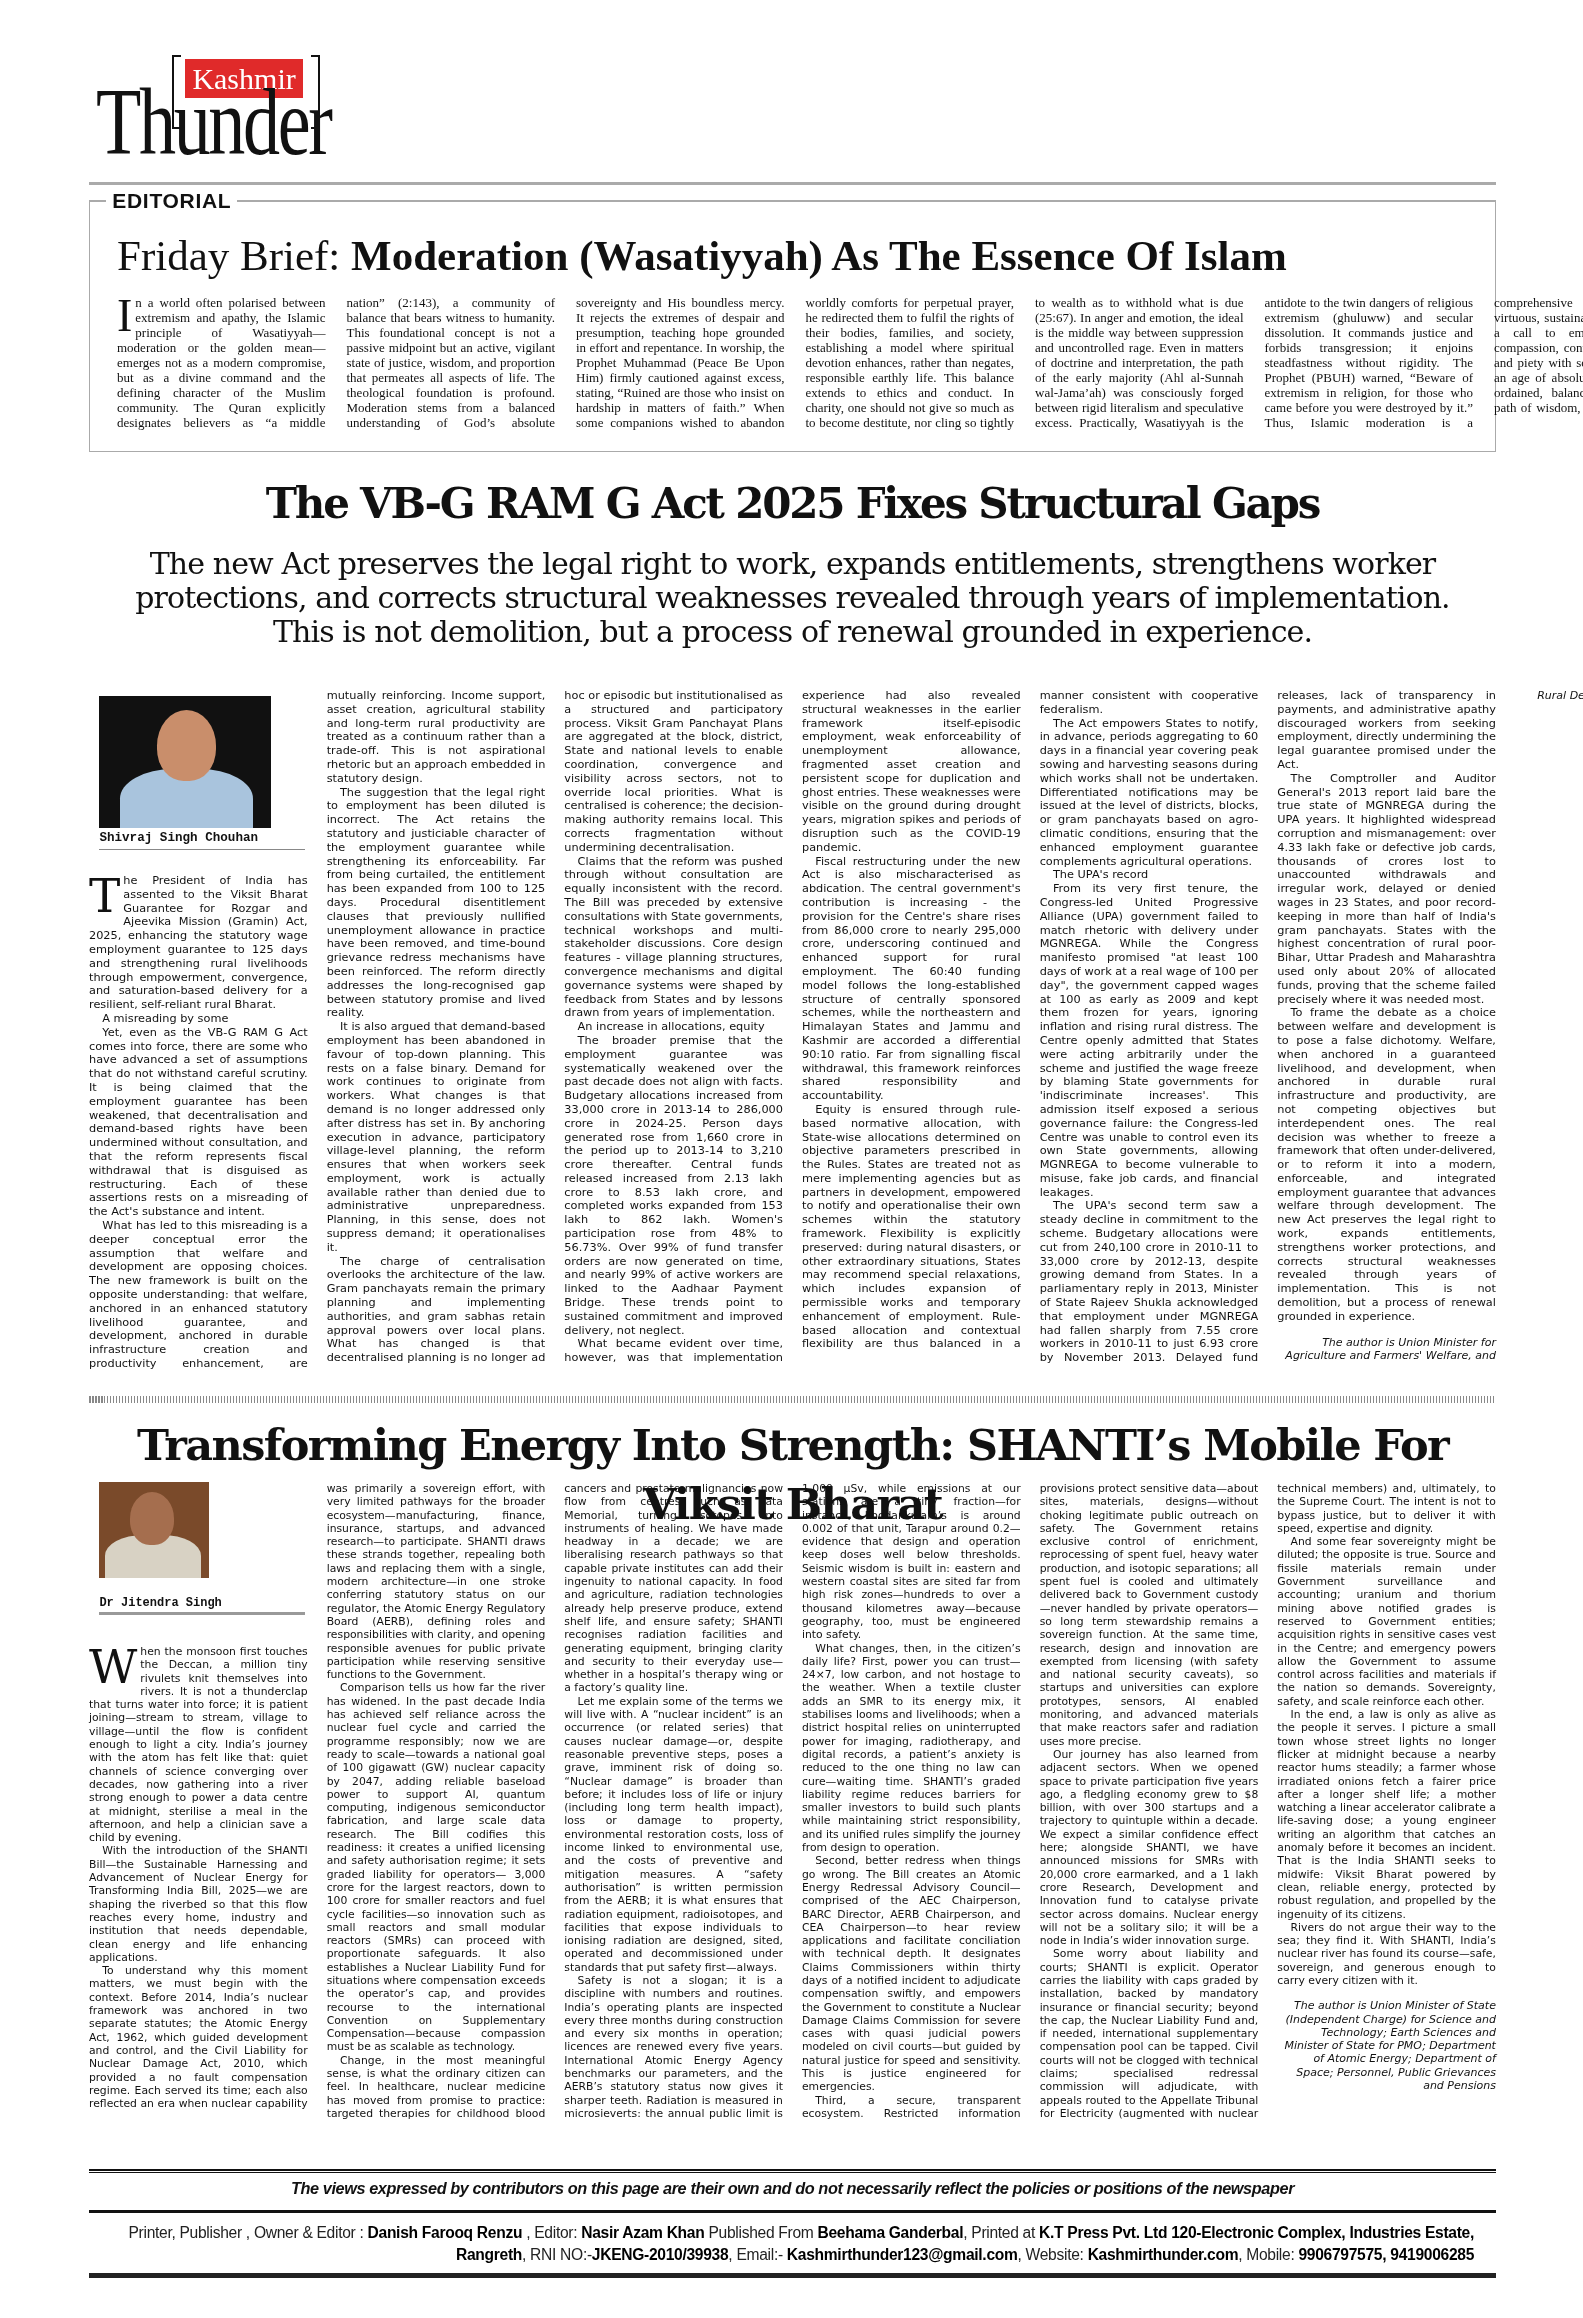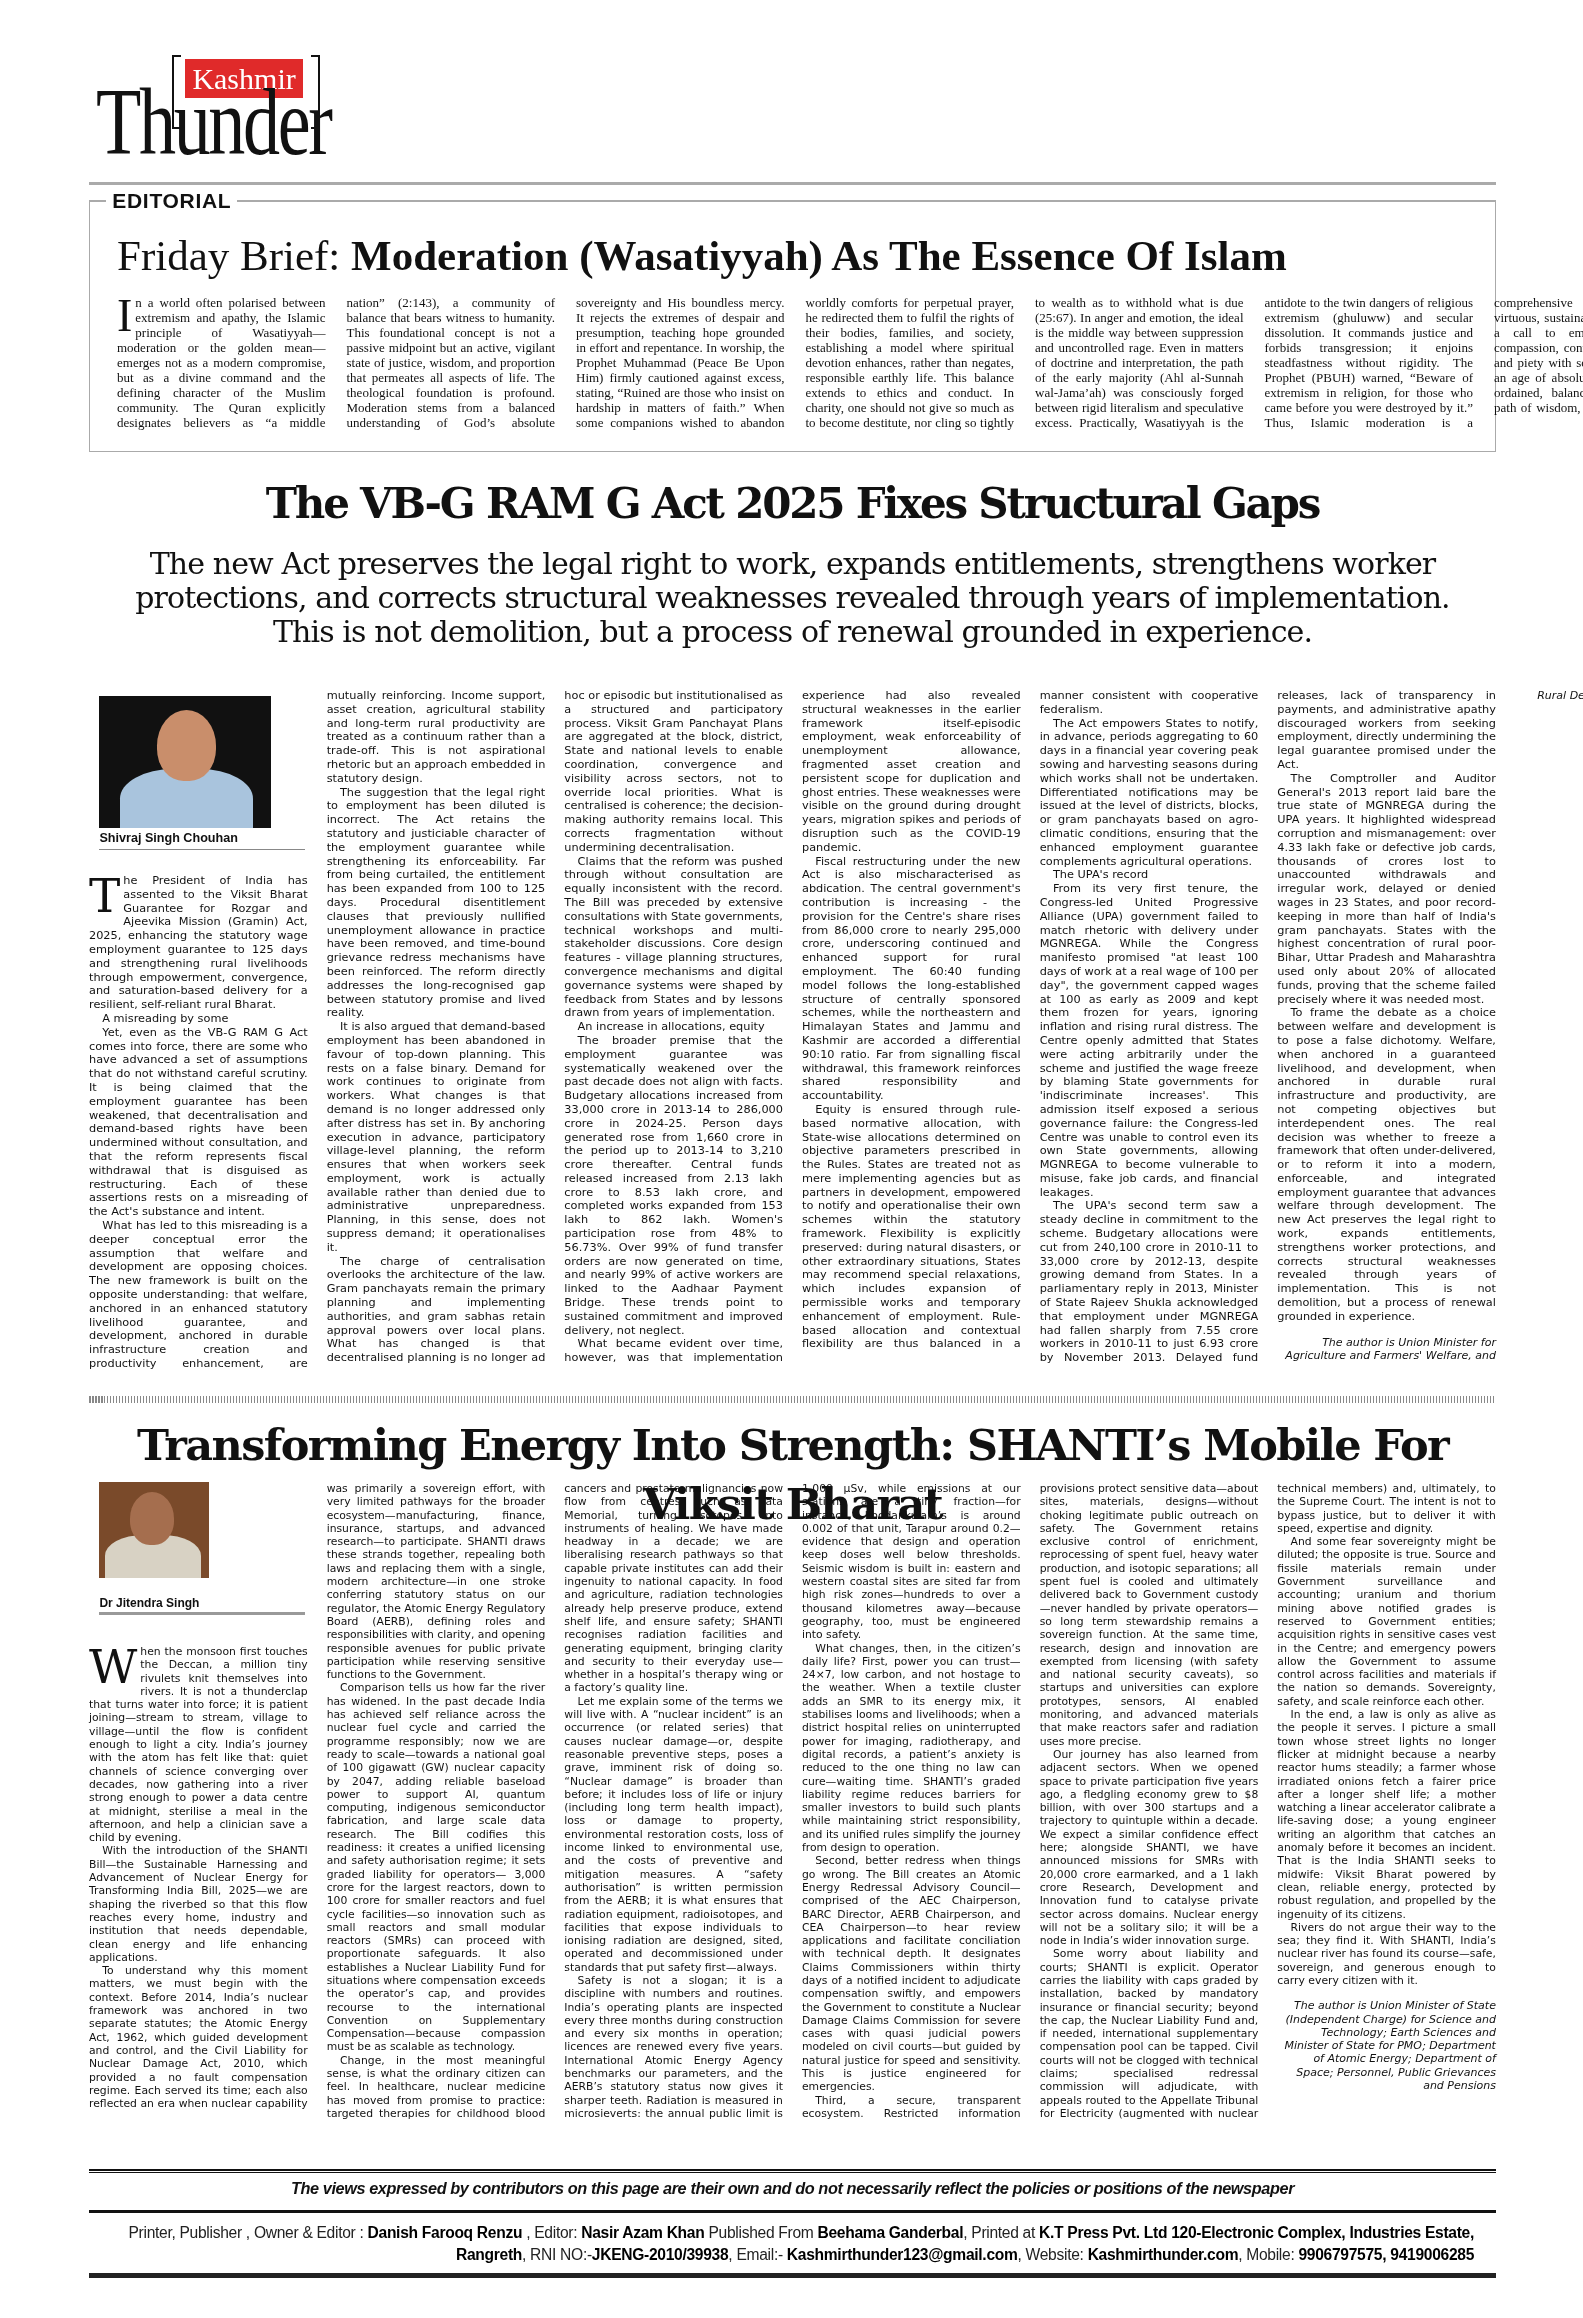--- a/index.html
+++ b/index.html
@@ -40,21 +40,21 @@
 
   
   .headline1 { position: absolute; left: 89px; top: 467px; width: 1407px; text-align: center;
     font-family: "DejaVu Serif", serif; font-weight: bold; font-size: 42px; line-height: 74px; letter-spacing: -2.2px; }
   .deck1 { position: absolute; left: 111px; top: 547px; width: 1363px; text-align: center;
     font-family: "DejaVu Serif", serif; font-size: 30px; line-height: 34px; letter-spacing: -0.9px; }
   .article1 { position: absolute; left: 89px; top: 689px; width: 1407px; height: 682px; }
   .photo { position: absolute; background: #111; overflow: hidden; }
   .photo .face { position: absolute; border-radius: 50% 50% 45% 45%; background: #c98e6b; }
   .photo .body { position: absolute; border-radius: 40% 40% 0 0; }
-  .byline { position: absolute; font-family: Liberation Sans, sans-serif; font-weight: bold; font-size: 12.6px; }
+  .byline { position: absolute; font-family: Liberation Mono, monospace; font-weight: bold; font-size: 12.6px; }
   .byline-rule { position: absolute; border-top: 1.5px solid #888; }
   .cols1 { position: absolute; left: 0; top: 0; width: 1407px; height: 682px; column-count: 6; column-gap: 19px;
     font-family: "DejaVu Sans", sans-serif; font-size: 11.3px; line-height: 13.8px; text-align: justify; hyphens: auto; }
   .cols1 p, .cols2 p { text-indent: 13.3px; }
   .cols1 .first, .cols2 .first { text-indent: 0; }
   .spacer1 { height: 185px; break-inside: avoid; }
   .author-note { font-style: italic; text-align: right; margin-top: 12px; font-size: 11px; line-height: 13.3px; }
   .dropcap2 { float: left; font-size: 47px; line-height: 43px; margin-right: 3px; font-family: "DejaVu Serif", serif; }
 
   .dot-rule { position: absolute; left: 89px; top: 1396px; width: 1407px; height: 7.4px;

